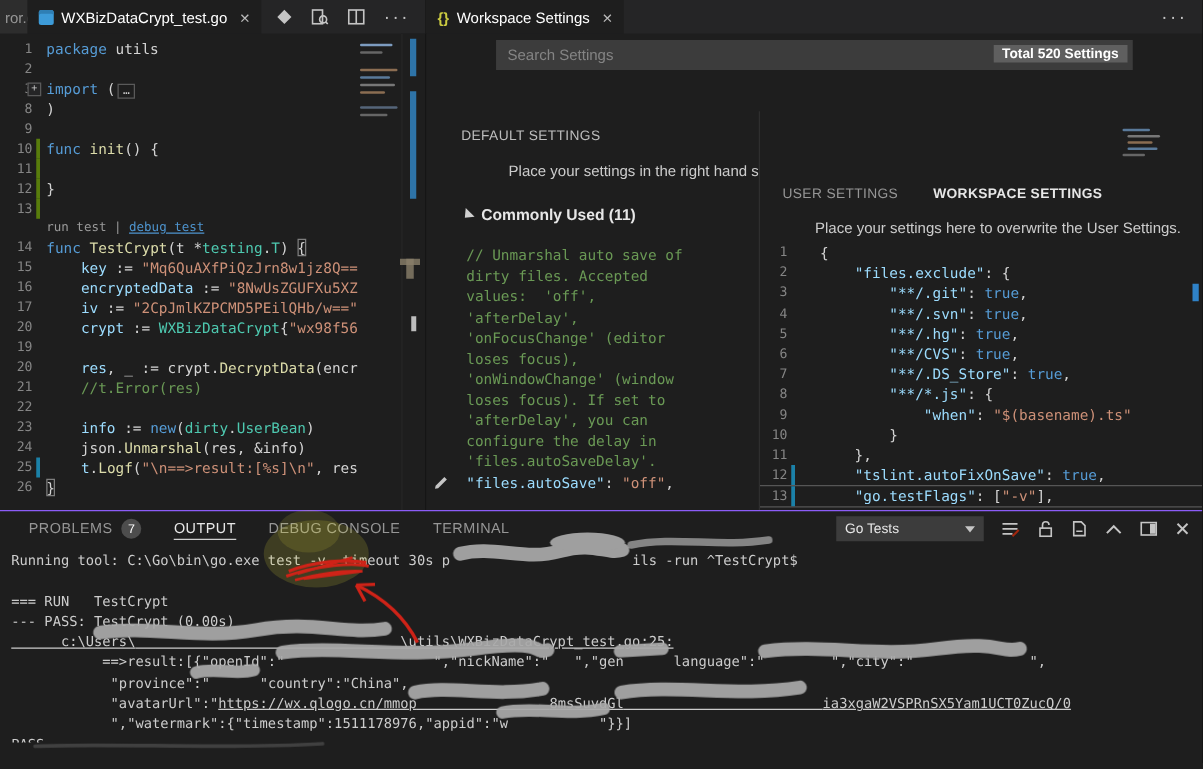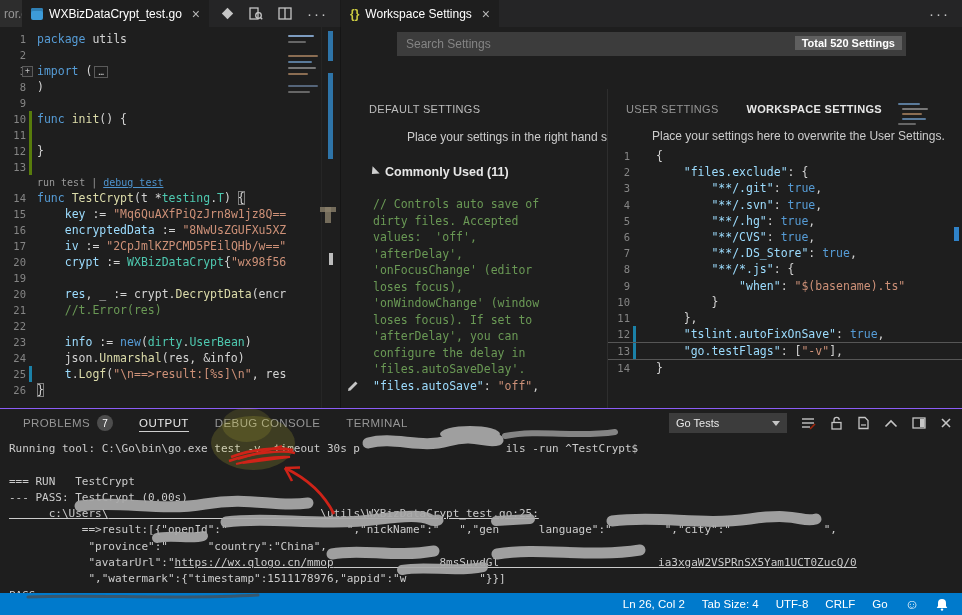--- a/index.html
+++ b/index.html
@@ -63,21 +63,21 @@
   .sdesc{margin-top:15px;font-size:12px;color:#cccccc;white-space:nowrap;overflow:hidden;text-align:right;}
   .ssec{margin-top:21px;font-size:12.5px;font-weight:bold;color:#e7e7e7;display:flex;align-items:center;gap:6px;}
   .tri-exp{width:0;height:0;border-left:5px solid transparent;border-right:5px solid transparent;
         border-top:6px solid #d0d0d0;transform:rotate(45deg);}
   .scode{margin-top:17px;}
   .scode .ln{height:16.5px;line-height:16.5px;position:relative;overflow:visible;}
   .pencil{position:absolute;left:-22px;top:1px;}
   
   .col-ws{flex:1;position:relative;padding-top:14px;overflow:hidden;}
   .ws-tabs{display:flex;gap:28px;padding-left:18px;font-size:11px;letter-spacing:.3px;}
-  .ws-tab{color:#969696;} .ws-tab.active{color:#e7e7e7;font-weight:bold;}
+  .ws-tab{color:#969696;margin-top:46px;} .ws-tab.active{color:#e7e7e7;font-weight:bold;}
   .ws-desc{margin-top:14px;padding-left:44px;font-size:12px;color:#cccccc;white-space:nowrap;overflow:hidden;}
   .ws-code{margin-top:5px;}
   .ws-code .ln{height:16.2px;line-height:16.2px;}
   .ws-code .gut{width:22px;padding-right:0;}
   .ws-code .barslot{width:12px;}
   .ws-code .code{padding-left:14px;}
   .ln.u{border-bottom:1px solid #565656;}
   .ws-minimap{position:absolute;top:12px;right:24px;width:40px;height:48px;}
   .ws-scroll{position:absolute;right:0;top:0;bottom:0;width:10px;}
   .hscroll{position:absolute;left:6px;bottom:2px;width:226px;height:5px;background:#2c2c2c;}
@@ -210,21 +210,21 @@
       <div class="settings-body">
 
         <div class="col-default">
           <div class="sh">DEFAULT SETTINGS</div>
           <div class="sdesc">Place your settings in the right hand s</div>
           <div class="ssec">
             <span class="tri-exp"></span>
             <span>Commonly Used (11)</span>
           </div>
           <div class="scode">
-              <div class="ln"><span class="code"><span class="tk-cm">// Controls auto save of</span></span></div>
+              <div class="ln"><span class="code"><span class="tk-cm">// Unmarshal auto save of</span></span></div>
               <div class="ln"><span class="code"><span class="tk-cm">dirty files. Accepted</span></span></div>
               <div class="ln"><span class="code"><span class="tk-cm">values:  'off',</span></span></div>
               <div class="ln"><span class="code"><span class="tk-cm">'afterDelay',</span></span></div>
               <div class="ln"><span class="code"><span class="tk-cm">'onFocusChange' (editor</span></span></div>
               <div class="ln"><span class="code"><span class="tk-cm">loses focus),</span></span></div>
               <div class="ln"><span class="code"><span class="tk-cm">'onWindowChange' (window</span></span></div>
               <div class="ln"><span class="code"><span class="tk-cm">loses focus). If set to</span></span></div>
               <div class="ln"><span class="code"><span class="tk-cm">'afterDelay', you can</span></span></div>
               <div class="ln"><span class="code"><span class="tk-cm">configure the delay in</span></span></div>
               <div class="ln"><span class="code"><span class="tk-cm">'files.autoSaveDelay'.</span></span></div>
@@ -334,34 +334,20 @@
         <div class="ln"><span class="code"><span class="tk-o">--- PASS: TestCrypt (0.00s)</span></span></div>
         <div class="ln"><span class="code"><span class="tk-lnk">      c:\Users\</span><span class="tk-lnk">                                </span><span class="tk-lnk">\utils\WXBizDataCrypt_test.go:25:</span></span></div>
         <div class="ln"><span class="code"><span class="tk-o">           ==&gt;result:[{"openId":"</span><span class="tk-o">                  </span><span class="tk-o">","nickName":"</span><span class="tk-o">   </span><span class="tk-o">","gen</span><span class="tk-o">      </span><span class="tk-o">language":"</span><span class="tk-o">        </span><span class="tk-o">","city":"</span><span class="tk-o">              </span><span class="tk-o">",</span></span></div>
         <div class="ln"><span class="code"><span class="tk-o">            "province":"</span><span class="tk-o">      </span><span class="tk-o">"country":"China",</span></span></div>
         <div class="ln"><span class="code"><span class="tk-o">            "avatarUrl":"</span><span class="tk-lnk">https://wx.qlogo.cn/mmop</span><span class="tk-lnk">                </span><span class="tk-lnk">8msSuvdGl</span><span class="tk-lnk">                        </span><span class="tk-lnk">ia3xgaW2VSPRnSX5Yam1UCT0ZucQ/0</span></span></div>
         <div class="ln"><span class="code"><span class="tk-o">            ","watermark":{"timestamp":1511178976,"appid":"w</span><span class="tk-o">           </span><span class="tk-o">"}}]</span></span></div>
         <div class="ln"><span class="code"><span class="tk-o">PASS</span></span></div>
       </div>
   </div>
 
-  <div class="statusbar">
-    <div class="sb-right">
-      <span class="sb-item">Ln 26, Col 2</span>
-      <span class="sb-item">Tab Size: 4</span>
-      <span class="sb-item">UTF-8</span>
-      <span class="sb-item">CRLF</span>
-      <span class="sb-item">Go</span>
-      <span class="smiley">☺</span>
-      <svg width="12" height="13" viewBox="0 0 12 13">
-        <path d="M6 1 a4 4 0 0 1 4 4 v3 l1.3 2 H0.7 L2 8 V5 a4 4 0 0 1 4-4 z" fill="#ffffff"></path>
-        <circle cx="6" cy="11.6" r="1.2" fill="#ffffff"></circle>
-      </svg>
-    </div>
-  </div>
 
   <svg class="anno" width="962" height="615">
 
     <g>
       <ellipse cx="253" cy="443" rx="42" ry="27" fill="#e5e03a" opacity="0.16"></ellipse>
       <ellipse cx="247" cy="425" rx="25" ry="17" fill="#e5e03a" opacity="0.13"></ellipse>
     </g>
 
     <g stroke="#a9a9a9" stroke-linecap="round" fill="none" opacity="0.93">
       <path d="M368,443 C395,436 420,449 448,441 S485,444 498,440" stroke-width="11"></path>

